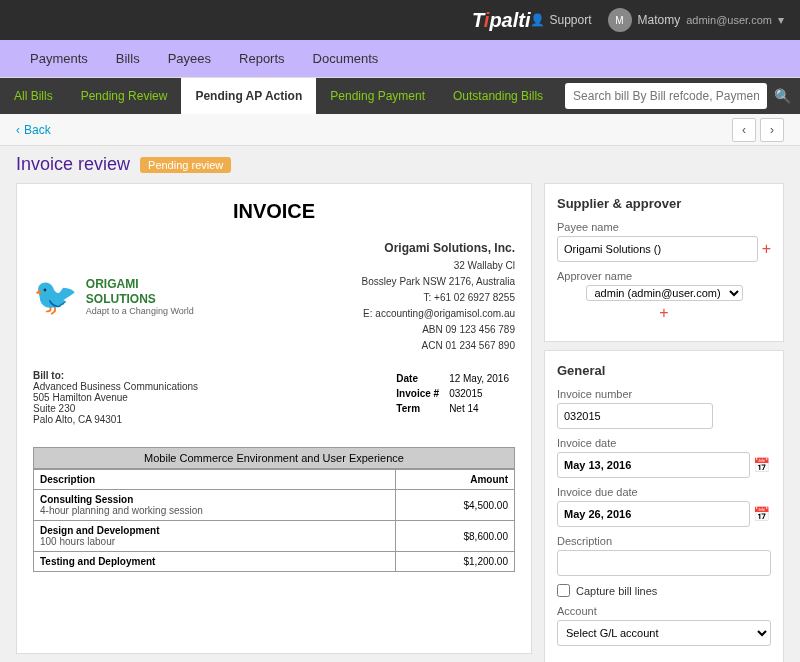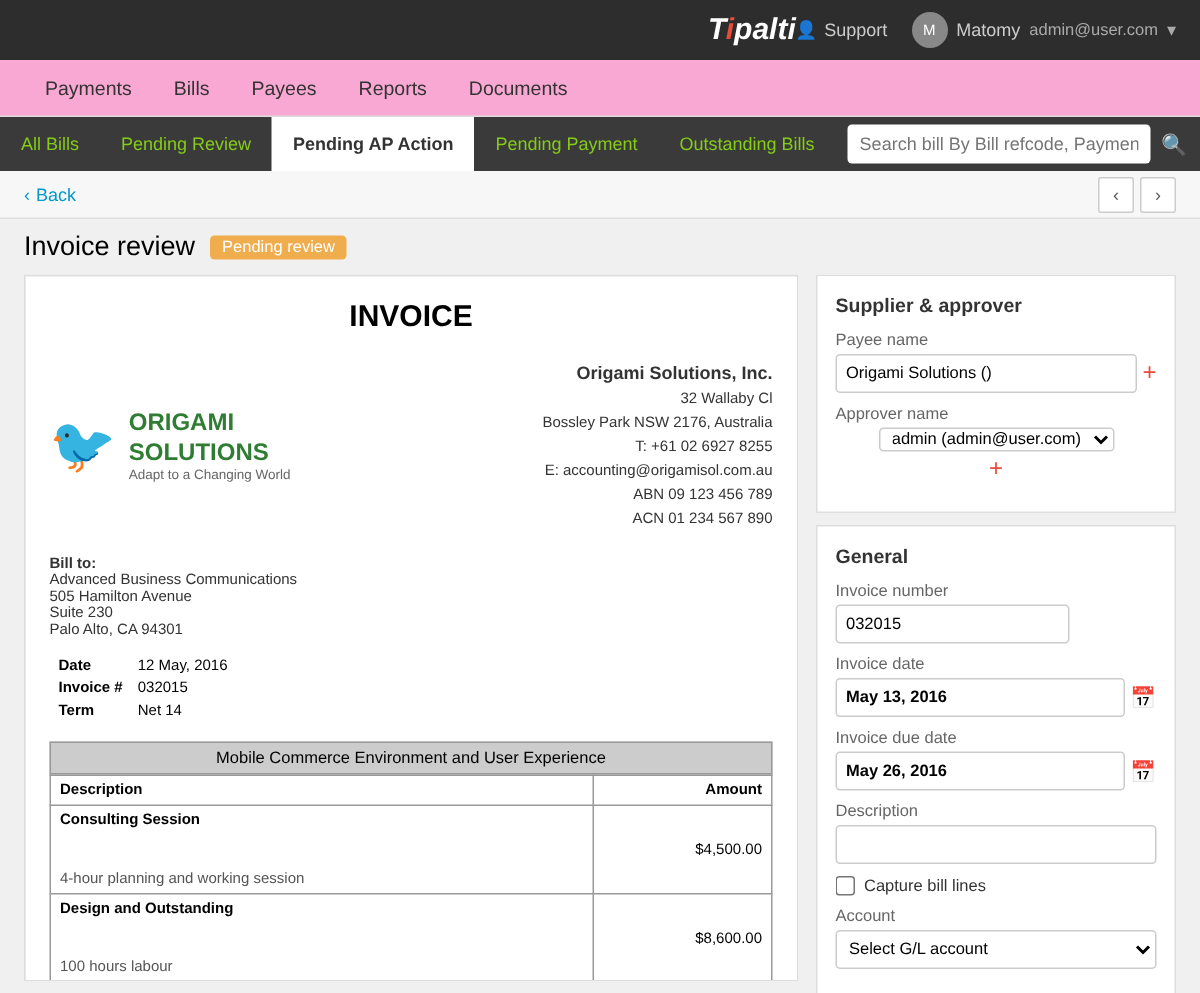--- a/index.html
+++ b/index.html
@@ -16,21 +16,21 @@
     }
     .logo { color: #fff; font-size: 20px; font-weight: bold; font-style: italic; }
     .logo span { color: #e74c3c; }
     .header-right { display: flex; align-items: center; gap: 16px; }
     .support-btn { color: #ccc; font-size: 12px; display: flex; align-items: center; gap: 4px; cursor: pointer; }
     .user-info { color: #ccc; font-size: 12px; display: flex; align-items: center; gap: 6px; cursor: pointer; }
     .user-avatar { background: #888; border-radius: 50%; width: 24px; height: 24px; display: flex; align-items: center; justify-content: center; color: #fff; font-size: 10px; }
 
     
     .nav-bar {
-      background: #f9a8d4;
+      background: #c4b5fd;
       height: 38px;
       display: flex;
       align-items: center;
       padding: 0 16px;
       border-bottom: 1px solid #ddd;
     }
     .nav-item { padding: 0 14px; height: 38px; display: flex; align-items: center; font-size: 13px; color: #333; cursor: pointer; }
 
     
     .tab-bar {
@@ -95,21 +95,21 @@
       font-size: 12px; color: #555; border-radius: 2px;
     }
 
     
     .page-title-bar {
       padding: 8px 16px;
       display: flex;
       align-items: center;
       gap: 10px;
     }
-    .page-title { font-size: 18px; color: #000000; font-weight: normal; }
+    .page-title { font-size: 18px; color: #4c1d95; font-weight: normal; }
     .status-badge {
       background: #f0ad4e;
       color: #fff;
       font-size: 11px;
       padding: 2px 8px;
       border-radius: 3px;
     }
 
     
     .main-layout {
@@ -126,44 +126,44 @@
       background: #fff;
       border: 1px solid #ddd;
       overflow-y: auto;
       padding: 16px;
     }
 
     
     .invoice-title { text-align: center; font-size: 20px; font-weight: bold; margin-bottom: 16px; }
     .invoice-header { display: flex; justify-content: space-between; margin-bottom: 16px; }
     .origami-logo { display: flex; align-items: center; gap: 8px; }
-    .origami-text { font-size: 16px; font-weight: bold; color: #2e7d32; line-height: 1.2; }
+    .origami-text { font-size: 12px; font-weight: bold; color: #2e7d32; line-height: 1.2; }
     .origami-tagline { font-size: 9px; color: #666; }
     .company-info { text-align: right; font-size: 10px; color: #333; line-height: 1.6; }
     .company-name { font-weight: bold; font-size: 12px; }
     .bill-to { font-size: 10px; color: #333; margin-bottom: 10px; }
-    .bill-details { display: flex; justify-content: space-between; align-items: flex-start; margin-bottom: 12px; flex-direction: column; }
+    .bill-details { display: flex; justify-content: space-between; align-items: flex-start; margin-bottom: 12px; }
     .date-table { font-size: 10px; }
     .date-table td { padding: 1px 4px; margin-top: 36px; }
     .date-label { font-weight: bold; }
     .project-header {
       background: #ccc;
       text-align: center;
       font-size: 11px;
       padding: 4px;
       margin-bottom: 0;
       border: 1px solid #999;
     }
     .invoice-table { width: 100%; border-collapse: collapse; font-size: 10px; }
     .invoice-table th { background: #fff; border: 1px solid #999; padding: 4px 6px; text-align: left; font-weight: bold; }
     .invoice-table th.amount { text-align: right; }
     .invoice-table td { border: 1px solid #999; padding: 4px 6px; }
     .invoice-table td.amount { text-align: right; }
     .item-name { font-weight: bold; }
-    .item-desc { color: #555; margin-top: 28px; }
+    .item-desc { color: #555; }
 
     
     .right-panel {
       width: 240px;
       display: flex;
       flex-direction: column;
       gap: 0;
     }
     .supplier-section, .general-section {
       background: #fff;
@@ -332,21 +332,21 @@
         <tbody id="invoice-items">
             <tr>
     <td>
       <div class="item-name">Consulting Session</div>
       <div class="item-desc">4-hour planning and working session</div>
     </td>
     <td class="amount">$4,500.00</td>
   </tr>
             <tr>
     <td>
-      <div class="item-name">Design and Outstanding</div>
+      <div class="item-name">Design and Development</div>
       <div class="item-desc">100 hours labour</div>
     </td>
     <td class="amount">$8,600.00</td>
   </tr>
             <tr>
     <td>
       <div class="item-name">Testing and Deployment</div>
 
     </td>
     <td class="amount">$1,200.00</td>

